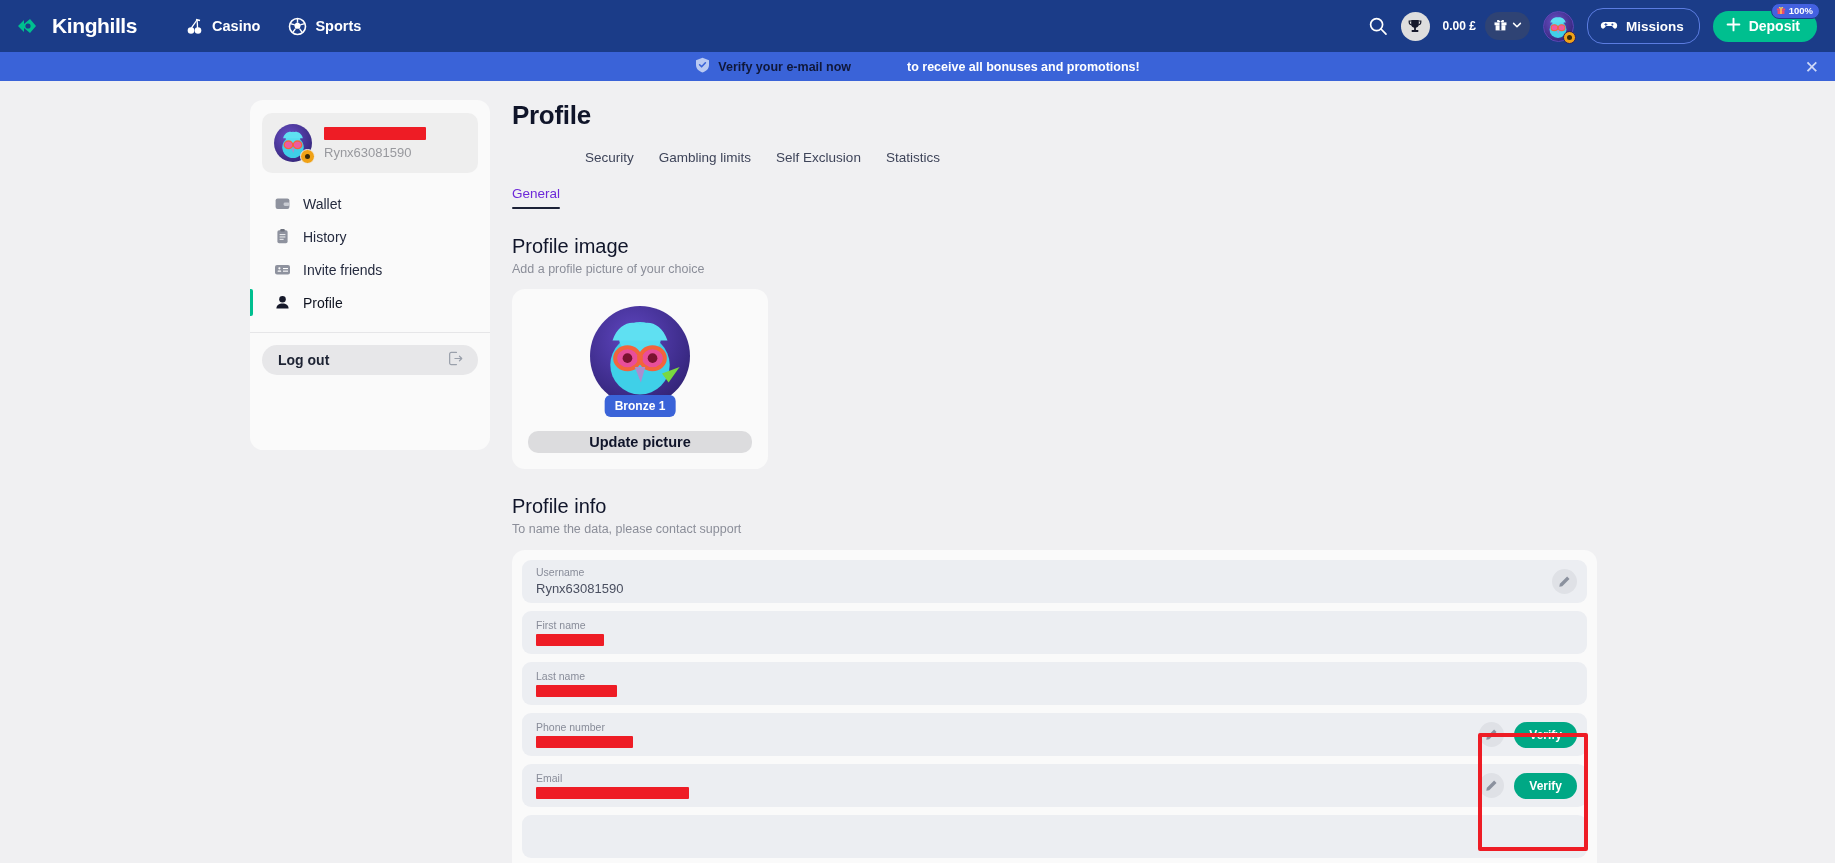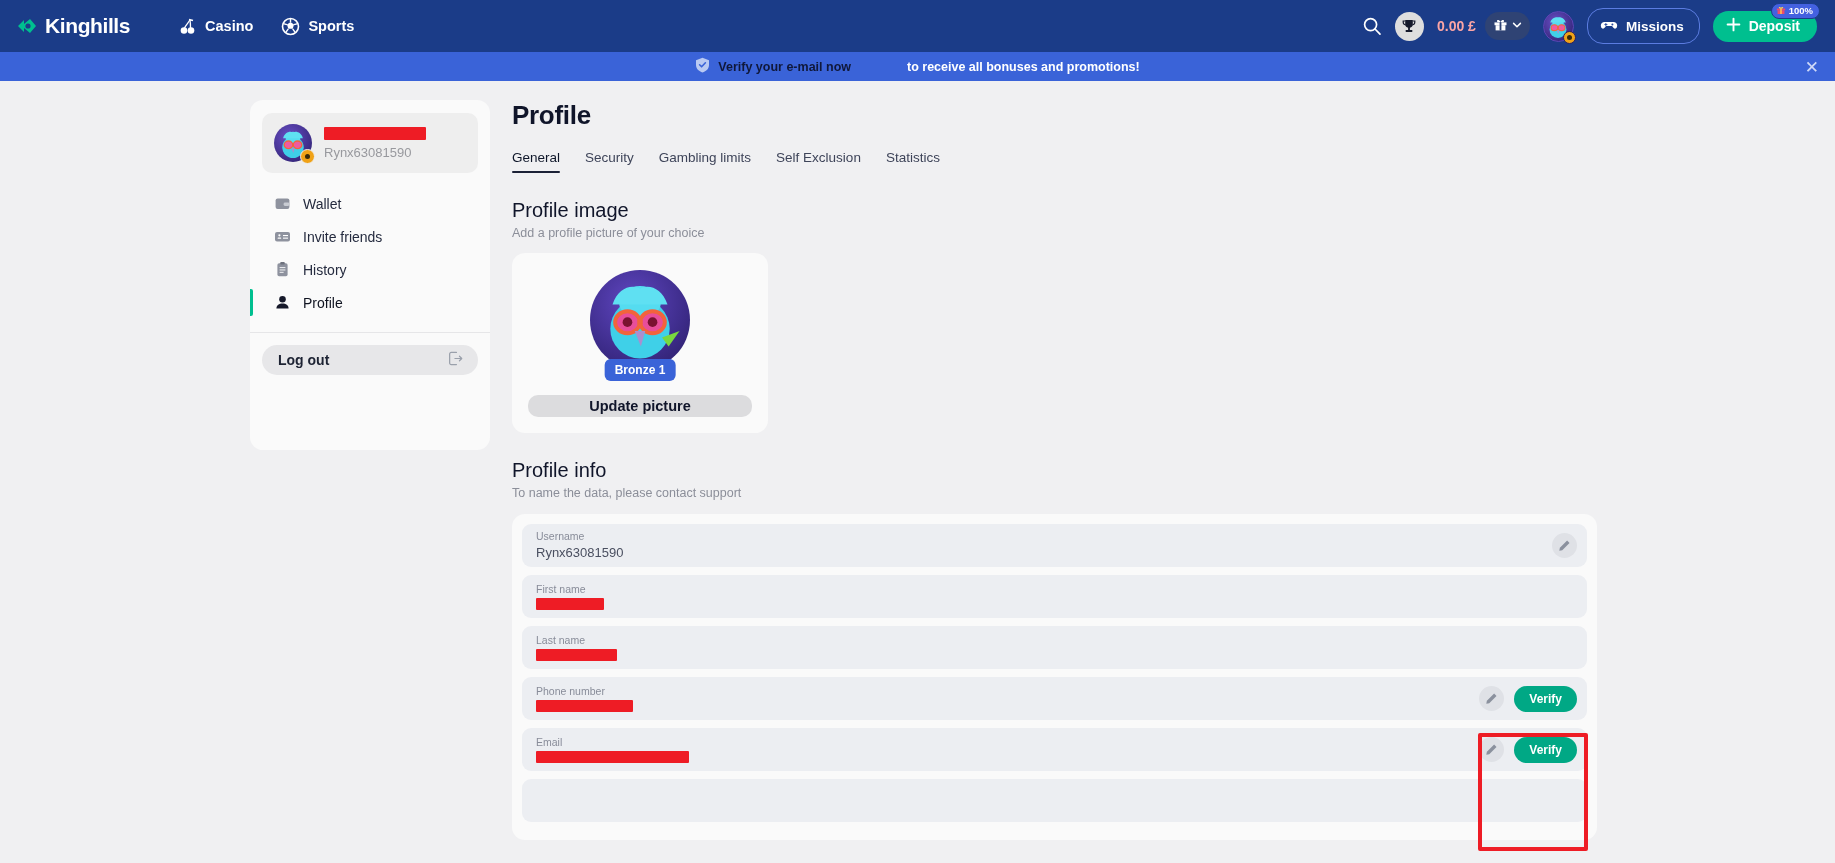--- a/index.html
+++ b/index.html
@@ -12,21 +12,21 @@
 
   
   .header {
     height: 52px;
     background: #1b3c88;
     display: flex;
     align-items: center;
     padding: 0 18px 0 16px;
     position: relative;
   }
-  .logo-wrap { display: flex; align-items: center; gap: 3px; }
+  .logo-wrap { display: flex; align-items: center; gap: 10px; }
   .logo-mark { width: 26px; height: 22px; position: relative; }
   .logo-text {
     color: #ffffff; font-size: 21px; font-weight: bold; letter-spacing: -0.4px;
   }
   .nav-links { display: flex; align-items: center; gap: 28px; margin-left: 48px; }
   .nav-item {
     display: flex; align-items: center; gap: 8px;
     color: #ffffff; font-size: 14.5px; font-weight: bold; cursor: pointer;
   }
   .nav-icon { width: 19px; height: 19px; display: flex; align-items: center; justify-content: center; }
@@ -34,21 +34,21 @@
   .header-right {
     margin-left: auto; display: flex; align-items: center; gap: 13px;
   }
   .icon-btn { cursor: pointer; display: flex; align-items: center; justify-content: center; }
   .trophy-btn {
     width: 29px; height: 29px; border-radius: 50%;
     background: #dedede; display: flex; align-items: center; justify-content: center;
     cursor: pointer;
   }
   .balance-wrap { display: flex; align-items: center; gap: 9px; }
-  .balance-amt { color: #fca5a5; font-size: 14px; font-weight: bold; }
+  .balance-amt { color: #ffffff; font-size: 12px; font-weight: bold; }
   .gift-chip {
     background: #2f4374; border-radius: 16px; height: 28px;
     display: flex; align-items: center; gap: 3px; padding: 0 7px 0 8px;
     cursor: pointer;
   }
   .avatar-sm {
     width: 31px; height: 31px; border-radius: 50%;
     background: radial-gradient(circle at 40% 35%, #6a4fc7 0%, #3b2b83 70%, #2a1f60 100%);
     position: relative; overflow: visible; cursor: pointer;
     border: 1.5px solid #5d45b5;
@@ -151,21 +151,21 @@
   .logout-label { color: #1d2333; font-size: 14px; font-weight: bold; }
 
   
   .main { margin-left: 22px; flex: 1; padding-right: 238px; min-width: 0; }
   .page-title { font-size: 26px; font-weight: bold; color: #10152a; letter-spacing: -0.3px; }
   .tabs { display: flex; gap: 25px; margin-top: 19px; }
   .tab {
     font-size: 13.5px; color: #3e4459; padding-bottom: 8px;
     cursor: pointer; position: relative;
   }
-  .tab.active { color: #0f172a; }
+  .tab.active { color: #6d28d9; margin-top: 36px; }
   .tab.active::after {
     content: ''; position: absolute; left: 0; right: 0; bottom: 0;
     height: 2px; background: #1b2136; border-radius: 2px;
   }
 
   .section-title { font-size: 20px; font-weight: normal; color: #10152a; margin-top: 26px; }
   .section-sub { font-size: 12.5px; color: #8b8e99; margin-top: 4px; }
 
   .image-card {
     margin-top: 13px; background: #fafafa; border-radius: 13px;
@@ -394,41 +394,41 @@
             <rect x="1.6" y="3.4" width="13.8" height="10.6" rx="2" fill="#8e929e"></rect>
             <rect x="9.6" y="7.6" width="5.8" height="3.4" rx="1.4" fill="#c9ccd3"></rect>
           </svg>
         </span>
         <span>Wallet</span>
       </div>
 
       <div class="nav-row">
         <span class="ico">
           <svg width="17" height="17" viewBox="0 0 17 17">
+            <rect x="3.4" y="2.2" width="10.2" height="13" rx="1.7" fill="#8e929e"></rect>
+            <rect x="6.2" y="1" width="4.6" height="2.6" rx="1" fill="#6e727e"></rect>
+            <rect x="5.6" y="6" width="5.8" height="1.1" fill="#e8e9ec"></rect>
+            <rect x="5.6" y="8.4" width="5.8" height="1.1" fill="#e8e9ec"></rect>
+            <rect x="5.6" y="10.8" width="4" height="1.1" fill="#e8e9ec"></rect>
+          </svg>
+        </span>
+        <span>History</span>
+      </div>
+
+      <div class="nav-row">
+        <span class="ico">
+          <svg width="17" height="17" viewBox="0 0 17 17">
             <rect x="1" y="4" width="15" height="9.4" rx="2" fill="#8e929e"></rect>
             <circle cx="5.4" cy="7.3" r="1.1" fill="#ffffff"></circle>
             <rect x="3.6" y="9.6" width="3.6" height="1.2" rx="0.6" fill="#ffffff"></rect>
             <rect x="9" y="7" width="5" height="1.1" fill="#ffffff"></rect>
             <rect x="9" y="9.6" width="5" height="1.1" fill="#ffffff"></rect>
           </svg>
         </span>
         <span>Invite friends</span>
-      </div>
-
-      <div class="nav-row">
-        <span class="ico">
-          <svg width="17" height="17" viewBox="0 0 17 17">
-            <rect x="3.4" y="2.2" width="10.2" height="13" rx="1.7" fill="#8e929e"></rect>
-            <rect x="6.2" y="1" width="4.6" height="2.6" rx="1" fill="#6e727e"></rect>
-            <rect x="5.6" y="6" width="5.8" height="1.1" fill="#e8e9ec"></rect>
-            <rect x="5.6" y="8.4" width="5.8" height="1.1" fill="#e8e9ec"></rect>
-            <rect x="5.6" y="10.8" width="4" height="1.1" fill="#e8e9ec"></rect>
-          </svg>
-        </span>
-        <span>History</span>
       </div>
 
       <div class="nav-row active">
         <span class="ico">
           <svg width="17" height="17" viewBox="0 0 17 17">
             <circle cx="8.5" cy="5.2" r="3.3" fill="#16192a"></circle>
             <path d="M2.4 14.6 C2.4 10.9 5.1 9.4 8.5 9.4 C11.9 9.4 14.6 10.9 14.6 14.6 Z" fill="#16192a"></path>
           </svg>
         </span>
         <span>Profile</span>

